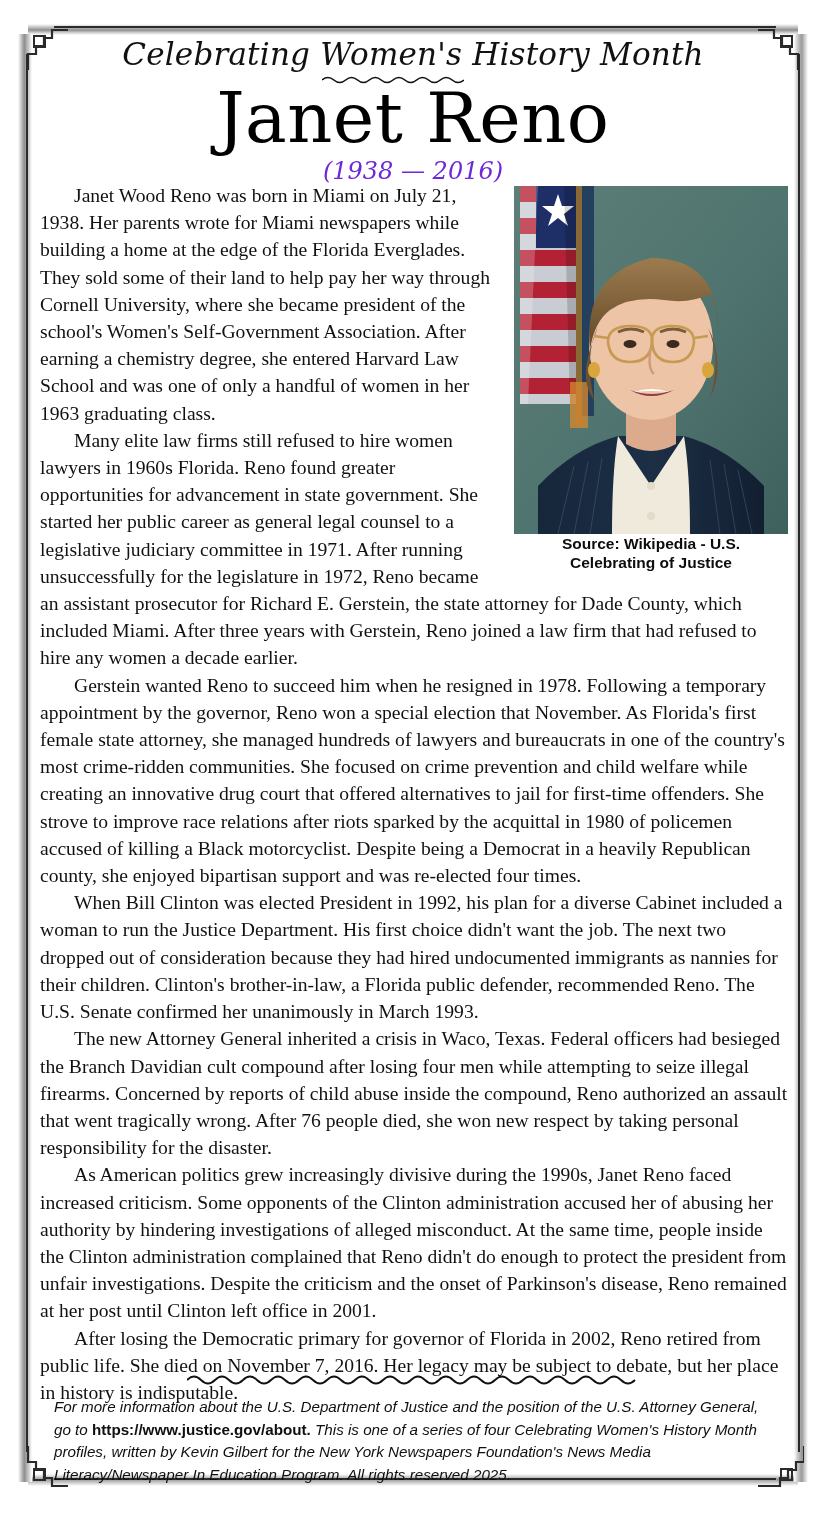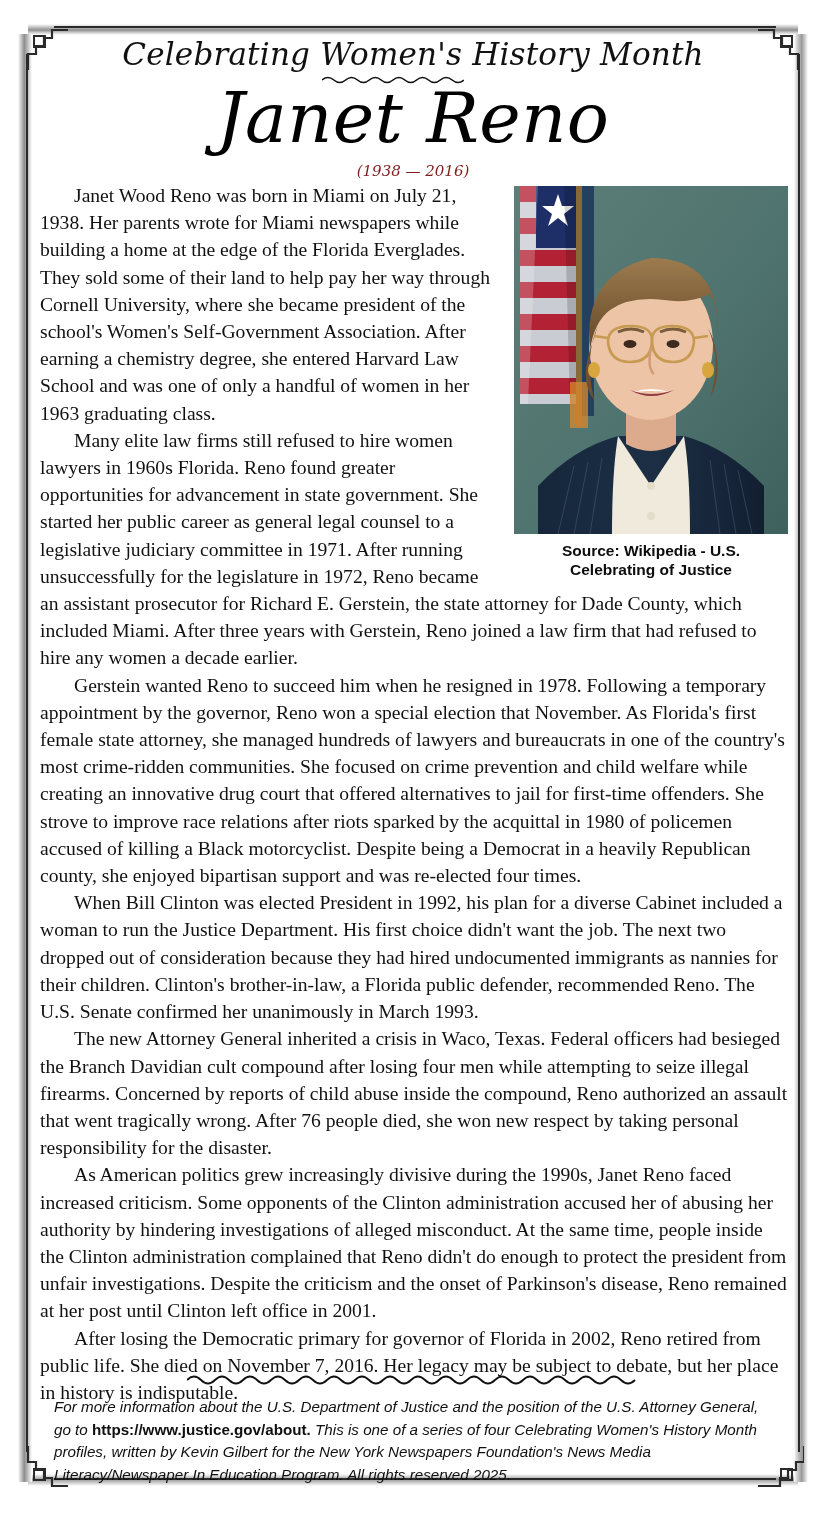--- a/index.html
+++ b/index.html
@@ -78,34 +78,33 @@
   #kicker .squig-host { position: relative; display: inline-block; }
   #kicker .squig {
     position: absolute;
     left: 2px;
     bottom: -11px;
     width: 100%;
     height: 11px;
   }
   #headline {
     font-family: "DejaVu Serif", "Liberation Serif", serif;
-    font-style: italic;
     font-weight: normal;
     font-size: 70px;
     line-height: 76px;
     color: #000000;
     margin-top: 6px;
     letter-spacing: 0.5px;
   }
   #lifespan {
     font-family: "DejaVu Serif", "Liberation Serif", serif;
     font-style: italic;
-    font-size: 15px;
+    font-size: 24px;
     line-height: 26px;
-    color: #7f1d1d;
+    color: #6d28d9;
     margin-top: 2px;
   }
 
   
   #article {
     position: absolute;
     left: 40px;
     top: 182px;
     width: 748px;
     font-family: "Liberation Serif", serif;
@@ -133,21 +132,20 @@
     background: #4e6f6b;
   }
   #photo svg { display: block; width: 274px; height: 348px; }
   #photo-caption {
     font-family: "Liberation Sans", sans-serif;
     font-weight: bold;
     font-size: 15.5px;
     line-height: 19px;
     color: #0d0d0d;
     text-align: center;
-    padding-top: 7px;
     text-indent: 0;
   }
 
   
   #footer {
     position: absolute;
     left: 46px;
     top: 1372px;
     width: 734px;
     text-align: left;

